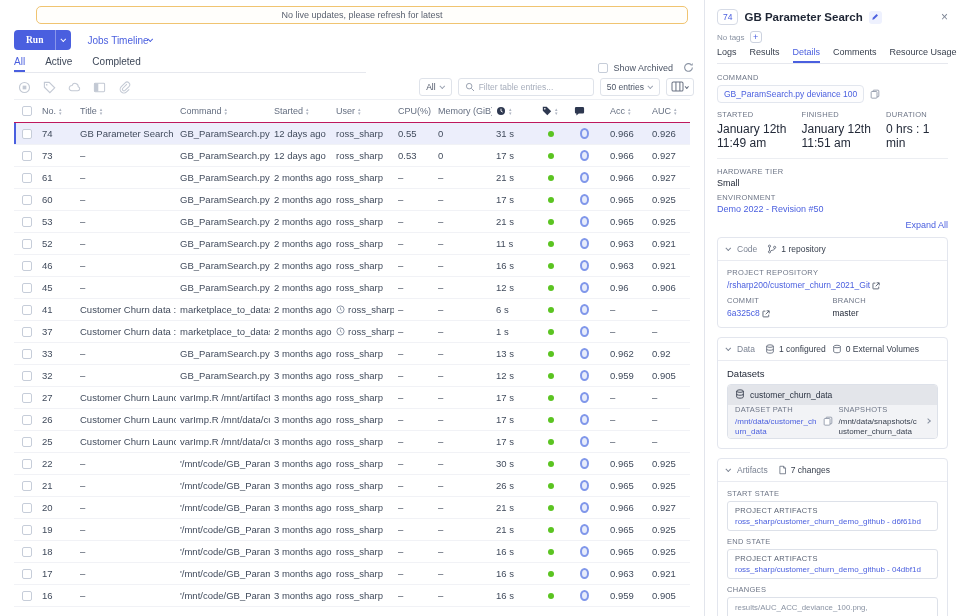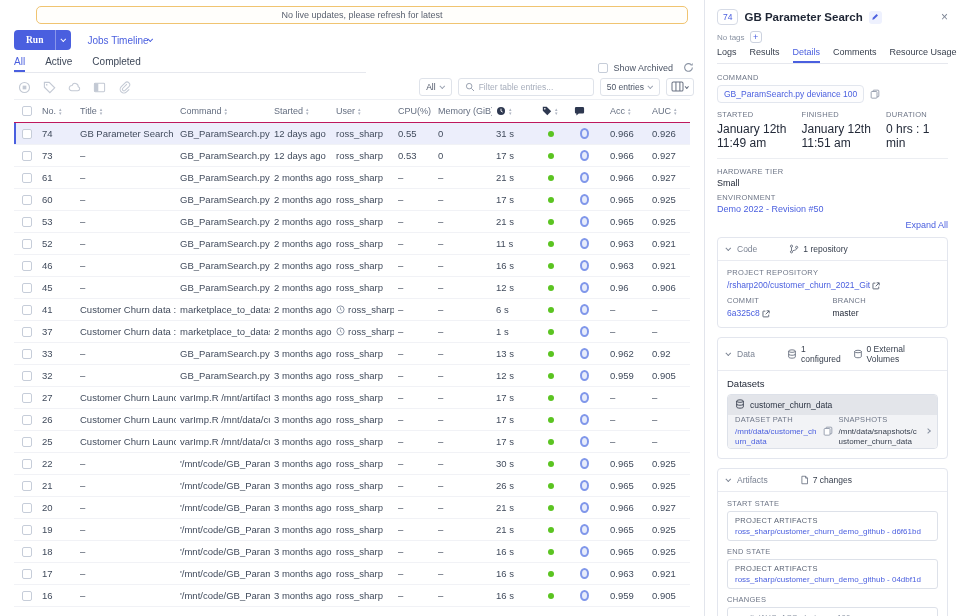--- a/index.html
+++ b/index.html
@@ -83,21 +83,21 @@
   .dates { display:flex; margin-bottom:8px; }
   .dates > div { flex:1; }
   .dates .val { font-size:12px; color:#232a39; margin-top:2px; }
   .hr { border-top:1px solid #eceef2; margin:4px 0 8px; }
   .kv .lab { margin-bottom:2px; }
   .kv .val { font-size:9px; color:#232a39; margin-bottom:5px; }
   a.blue, .blue { color:#4a5fdf; text-decoration:none; cursor:pointer; }
   .expand { text-align:right; color:#4a5fdf; font-size:9px; margin:6px 0 7px; cursor:pointer; }
   .card { border:1px solid #e3e6ee; border-radius:4px; margin-bottom:9px; background:#fff; }
   .cardhead { display:flex; align-items:center; gap:6px; padding:6px 9px; border-bottom:1px solid #e9ebf1; }
-  .cardhead .sect { color:#7c8494; font-size:8.5px; margin-right:26px; display:flex; align-items:center; gap:6px; }
+  .cardhead .sect { color:#7c8494; font-size:8.5px; margin-right:4px; display:flex; align-items:center; gap:6px; }
   .meta { display:flex; align-items:center; gap:4px; color:#39414f; font-size:8.5px; }
   .meta .mic { color:#5a6374; display:flex; }
   .cardbody { padding:7px 9px 9px; }
   .twocol { display:flex; margin-top:6px; }
   .twocol > div { flex:1; }
   .extic { display:inline-flex; color:inherit; vertical-align:middle; margin-left:2px; }
   .dscard { border:1px solid #dde1e9; border-radius:4px; overflow:hidden; margin-top:5px; }
   .dshead { background:#e3e5ea; padding:4px 7px; display:flex; align-items:center; gap:5px; font-size:8.5px; color:#2c3443; }
   .dsbody { background:#f2f3f6; padding:0 7px; display:flex; gap:6px; }
   .dsbody .col { flex:1; }

